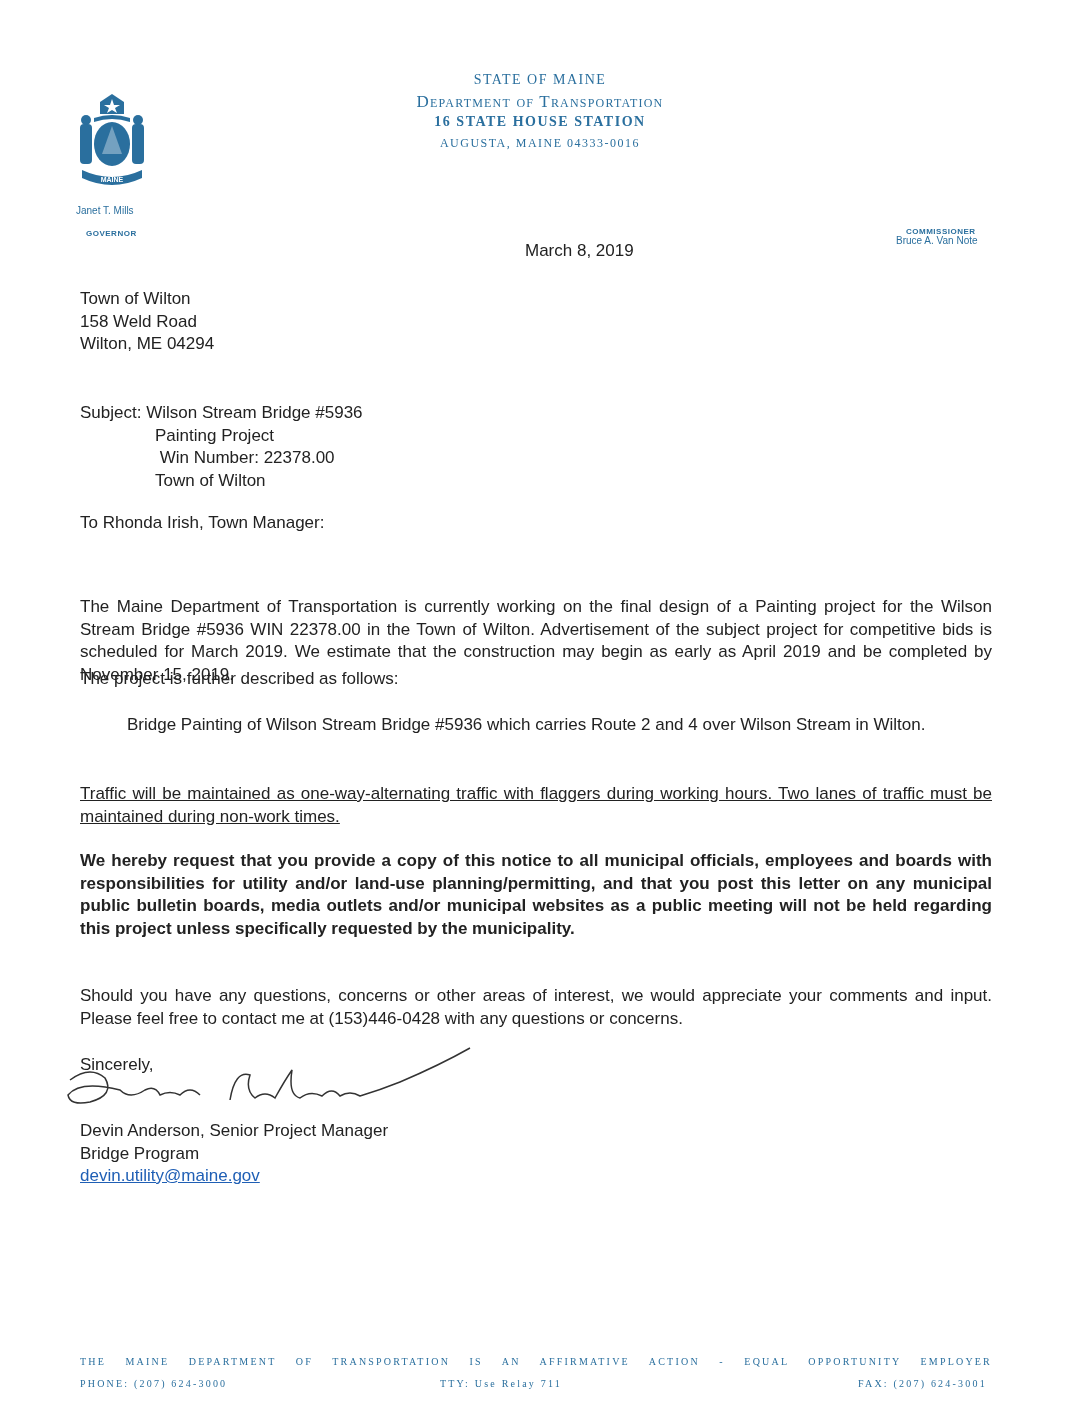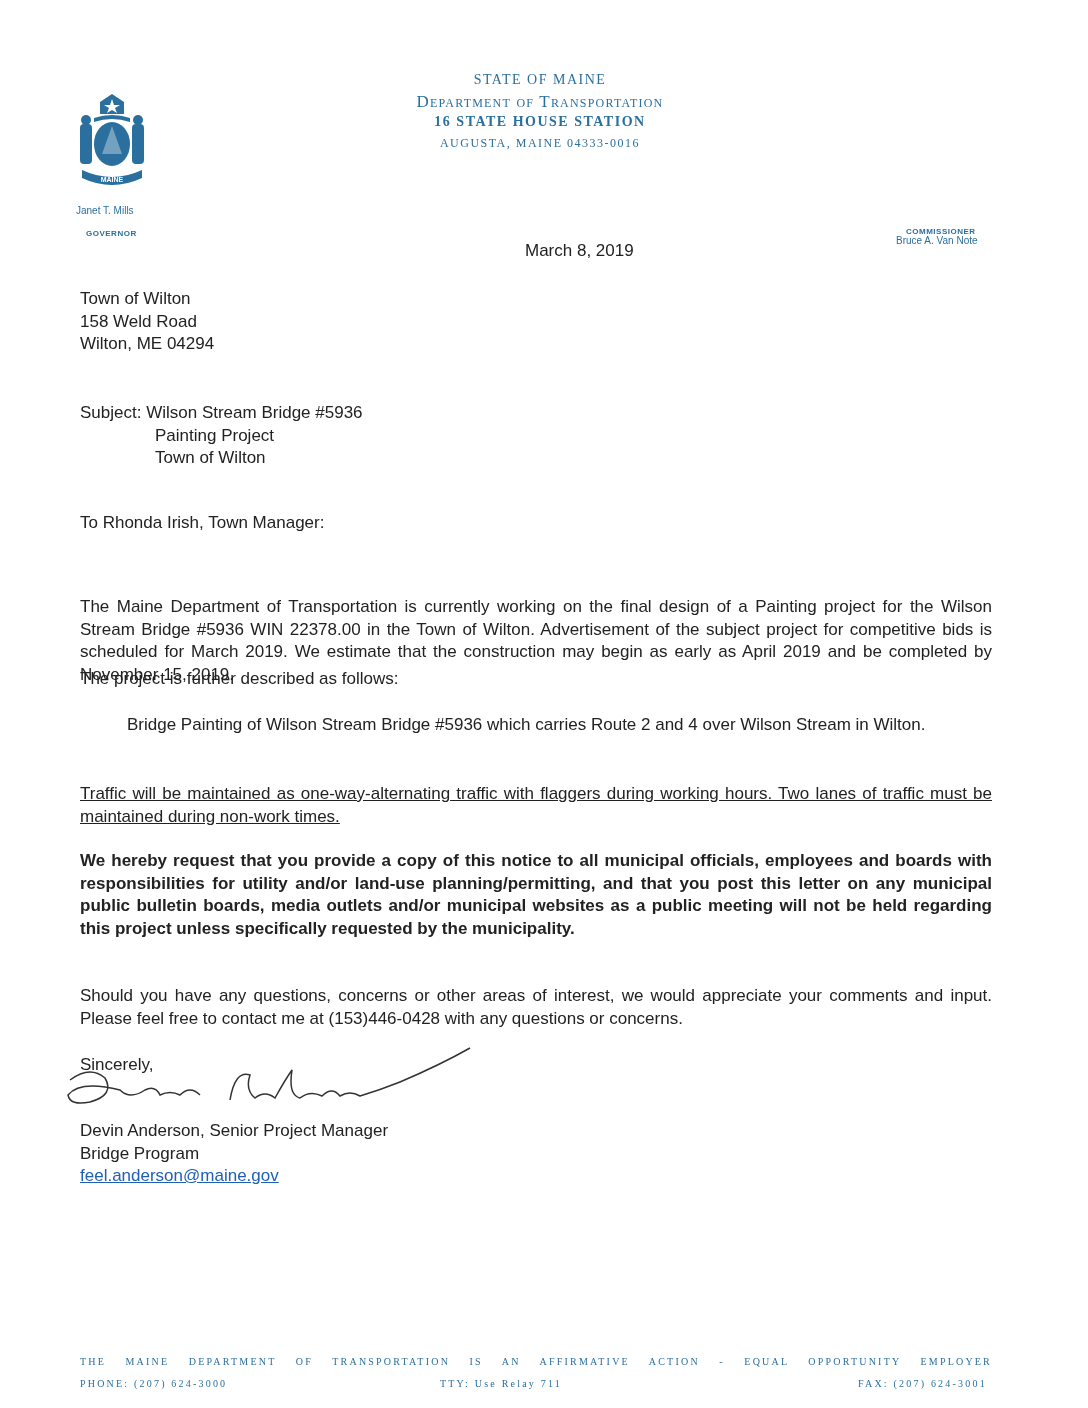--- a/index.html
+++ b/index.html
@@ -74,20 +74,21 @@
 
 <div class="abs body-text address">
   <div>Town of Wilton</div>
   <div>158 Weld Road</div>
   <div>Wilton, ME  04294</div>
 </div>
 
 <div class="abs body-text subject">
   <div><span style="white-space:pre">Subject: </span><span>Wilson Stream Bridge #5936</span></div>
   <div class="indent">Painting Project</div>
+  <div class="indent" style="white-space:pre"> Win Number: 22378.00</div>
   <div class="indent">Town of Wilton</div>
 </div>
 
 <div class="abs body-text salutation">To Rhonda Irish, Town Manager:</div>
 
 <div class="abs body-text para p1">The Maine Department of Transportation is currently working on the final design of a Painting project for the Wilson Stream Bridge #5936 WIN 22378.00 in the Town of Wilton.  Advertisement of the subject project for competitive bids is scheduled for March 2019.  We estimate that the construction may begin as early as April 2019 and be completed by November 15, 2019.</div>
 <div class="abs body-text para p2">The project is further described as follows:</div>
 <div class="abs body-text para p3">Bridge Painting of Wilson Stream Bridge #5936 which carries Route 2 and 4 over Wilson Stream in Wilton.</div>
 <div class="abs body-text para p4">Traffic will be maintained as one-way-alternating traffic with flaggers during working hours. Two lanes of traffic must be maintained during non-work times.</div>
 <div class="abs body-text para p5">We hereby request that you provide a copy of this notice to all municipal officials, employees and boards with responsibilities for utility and/or land-use planning/permitting, and that you post this letter on any municipal public bulletin boards, media outlets and/or municipal websites as a public meeting will not be held regarding this project unless specifically requested by the municipality.</div>
@@ -96,19 +97,19 @@
 <div class="abs body-text closing">Sincerely,</div>
 <div class="abs sig">
   <svg width="420" height="80" viewBox="0 0 420 80">
     <path d="M10,40 Q30,25 45,38 Q55,55 30,62 Q10,66 8,55 Q20,40 60,50 Q70,60 85,50 Q95,45 100,55 Q110,50 120,55 Q130,45 140,55" fill="none" stroke="#333" stroke-width="1.5"></path>
     <path d="M170,60 Q175,30 190,35 Q185,50 195,58 Q205,50 215,58 Q225,40 232,30 Q228,55 240,58 Q250,50 262,56 Q272,46 280,56 Q290,50 300,56 Q320,50 340,42 Q380,25 410,8" fill="none" stroke="#333" stroke-width="1.5"></path>
   </svg>
 </div>
 <div class="abs body-text sig-block">
   <div>Devin Anderson, Senior Project Manager</div>
   <div>Bridge Program</div>
-  <div><a class="email">feel.anderson@maine.gov</a></div>
+  <div><a class="email">devin.utility@maine.gov</a></div>
 </div>
 
 <div class="abs footer f1">THE MAINE DEPARTMENT OF TRANSPORTATION IS AN AFFIRMATIVE ACTION - EQUAL OPPORTUNITY EMPLOYER</div>
 <div class="abs footer f2">PHONE: (207) 624-3000</div>
 <div class="abs footer f3">TTY: Use Relay 711</div>
 <div class="abs footer f4">FAX: (207) 624-3001</div>
 
 </body></html>

